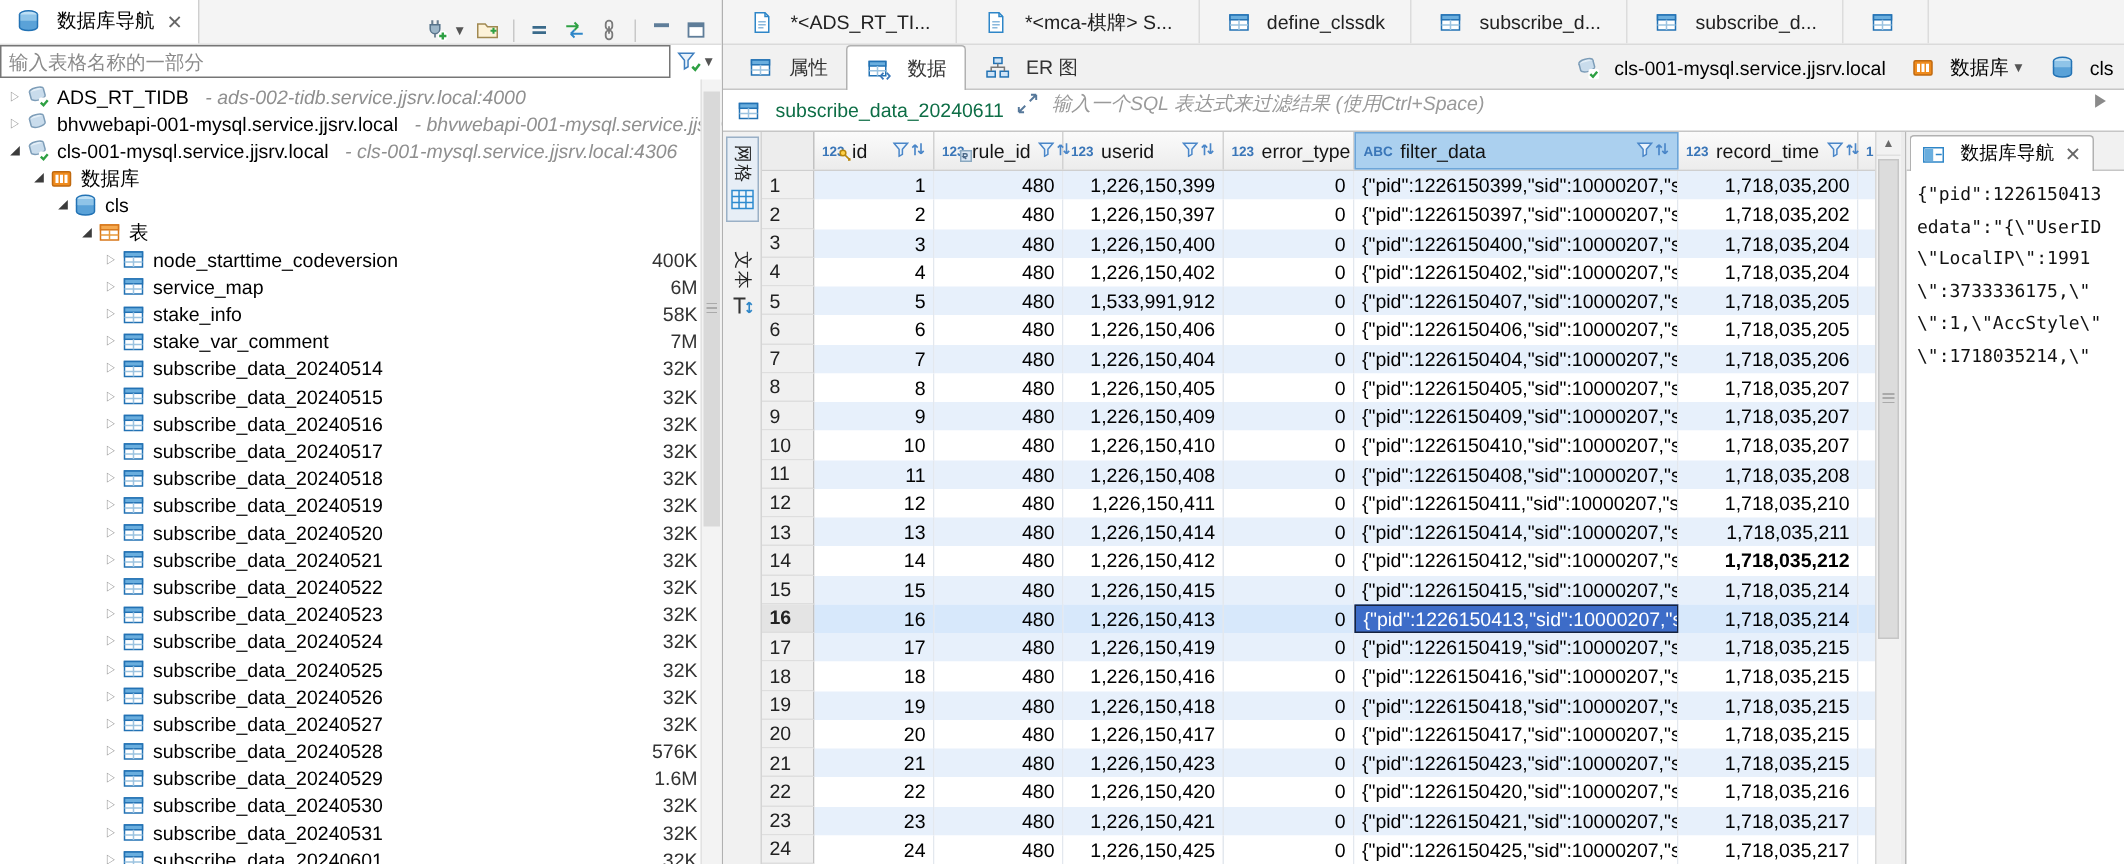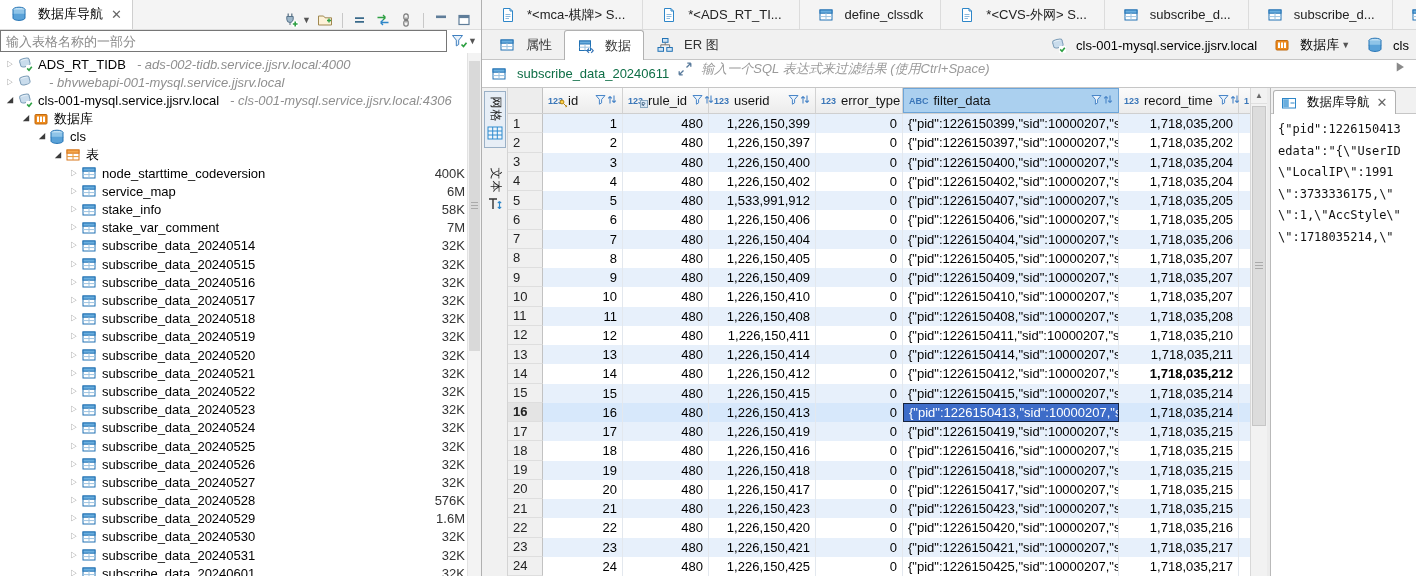--- a/index.html
+++ b/index.html
@@ -189,20 +189,21 @@
         <div class="trow" style="padding-left: 4px;">
           <span class="tarrow">▷</span>
           <span class="ticon">
             <svg width="16" height="16" viewBox="0 0 16 16">
               <g transform="rotate(-15 8 7)">
                 <ellipse cx="8" cy="4.2" rx="4.8" ry="1.9" fill="#e3eef7" stroke="#7d9db8"></ellipse>
                 <path d="M3.2 4.2v4.6c0 1 2.1 1.9 4.8 1.9s4.8-.9 4.8-1.9V4.2" fill="#c9dcec" stroke="#7d9db8"></path>
               </g>
             </svg>
           </span>
+          <span class="tname">bhvwebapi-001-mysql.service.jjsrv.local</span>
           <span class="tdesc">- bhvwebapi-001-mysql.service.jjsrv.local</span>
         </div>
         <div class="trow" style="padding-left: 4px;">
           <span class="tarrow exp">◢</span>
           <span class="ticon">
             <svg width="16" height="16" viewBox="0 0 16 16">
               <g transform="rotate(-15 8 7)">
                 <ellipse cx="8" cy="4.2" rx="4.8" ry="1.9" fill="#e3eef7" stroke="#7d9db8"></ellipse>
                 <path d="M3.2 4.2v4.6c0 1 2.1 1.9 4.8 1.9s4.8-.9 4.8-1.9V4.2" fill="#c9dcec" stroke="#7d9db8"></path>
               </g>
@@ -534,51 +535,41 @@
   <div class="main">
     <div class="etabs" id="editorTabs">
         <div class="etab">
           <span class="ticon">
             <svg width="16" height="16" viewBox="0 0 16 16">
               <path d="M3.5 1.5h6.5l2.5 2.5v10.5h-9z" fill="#fff" stroke="#2e86c8"></path>
               <path d="M10 1.5V4h2.5" fill="none" stroke="#2e86c8"></path>
               <path d="M5.5 7.5h5M5.5 9.5h5M5.5 11.5h3.5" stroke="#8ab8dc"></path>
             </svg>
           </span>
-          <span>*&lt;mca-棋牌&gt; S...</span>
+          <span>*&lt;ADS_RT_TI...</span>
         </div>
         <div class="etab">
           <span class="ticon">
             <svg width="16" height="16" viewBox="0 0 16 16">
               <path d="M3.5 1.5h6.5l2.5 2.5v10.5h-9z" fill="#fff" stroke="#2e86c8"></path>
               <path d="M10 1.5V4h2.5" fill="none" stroke="#2e86c8"></path>
               <path d="M5.5 7.5h5M5.5 9.5h5M5.5 11.5h3.5" stroke="#8ab8dc"></path>
             </svg>
           </span>
-          <span>*&lt;ADS_RT_TI...</span>
+          <span>*&lt;mca-棋牌&gt; S...</span>
         </div>
         <div class="etab">
           <span class="ticon">
             <svg width="16" height="16" viewBox="0 0 16 16">
               <rect x="2" y="3" width="12" height="10" fill="#fff" stroke="#2272b4"></rect>
               <rect x="2" y="3" width="12" height="3.2" fill="#6aaede" stroke="#2272b4"></rect>
               <path d="M8 6.2V13M2 9.6h12" stroke="#9cc3e0" fill="none"></path>
             </svg>
           </span>
           <span>define_clssdk</span>
-        </div>
-        <div class="etab">
-          <span class="ticon">
-            <svg width="16" height="16" viewBox="0 0 16 16">
-              <path d="M3.5 1.5h6.5l2.5 2.5v10.5h-9z" fill="#fff" stroke="#2e86c8"></path>
-              <path d="M10 1.5V4h2.5" fill="none" stroke="#2e86c8"></path>
-              <path d="M5.5 7.5h5M5.5 9.5h5M5.5 11.5h3.5" stroke="#8ab8dc"></path>
-            </svg>
-          </span>
-          <span>*&lt;CVS-外网&gt; S...</span>
         </div>
         <div class="etab">
           <span class="ticon">
             <svg width="16" height="16" viewBox="0 0 16 16">
               <rect x="2" y="3" width="12" height="10" fill="#fff" stroke="#2272b4"></rect>
               <rect x="2" y="3" width="12" height="3.2" fill="#6aaede" stroke="#2272b4"></rect>
               <path d="M8 6.2V13M2 9.6h12" stroke="#9cc3e0" fill="none"></path>
             </svg>
           </span>
           <span>subscribe_d...</span>

